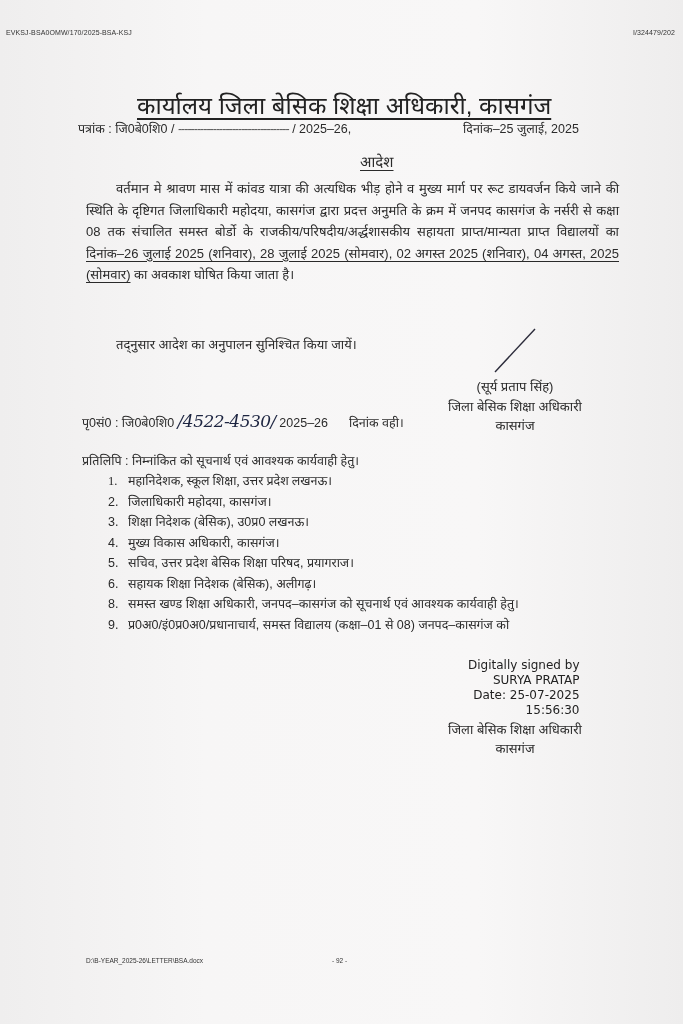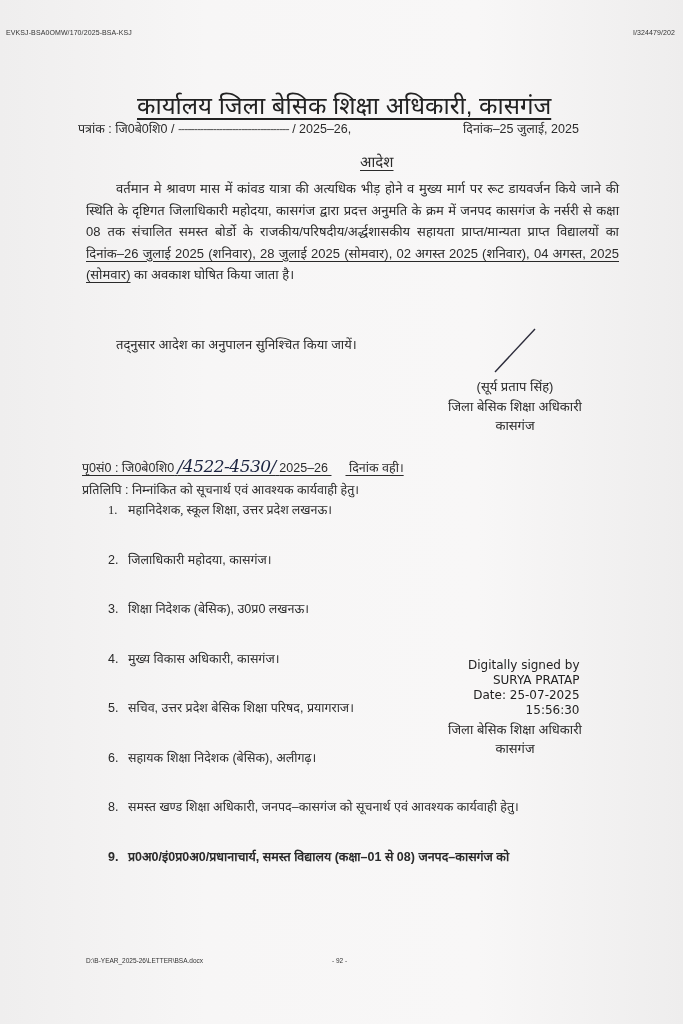--- a/index.html
+++ b/index.html
@@ -13,21 +13,21 @@
   .page { position:absolute; left:0; top:0; width:683px; height:1024px;
     background: linear-gradient(90deg, #efeeee 0%, #f7f6f6 30%, #f8f7f7 70%, #eeeded 100%); }
   .abs { position:absolute; white-space:nowrap; }
   .hdr-small { font-size:7px; color:#333; letter-spacing:0.1px; }
   .title { font-size:24px; color:#222; text-decoration:underline; text-underline-offset:4px; text-decoration-thickness:1.5px; }
   .ref { font-size:12.5px; color:#2b2b2b; }
   .aadesh { font-size:15px; color:#2b2b2b; text-decoration:underline; text-underline-offset:3px; }
   .para { font-size:13px; color:#2a2a2a; line-height:21.5px; white-space:normal; }
   .u { text-decoration:underline; text-underline-offset:3px; }
   .sig { font-size:13px; color:#2a2a2a; text-align:center; }
-  .list-item { font-size:12.5px; color:#2a2a2a;margin-top:29px; }
+  .list-item { font-size:12.5px; color:#2a2a2a; }
   .num { display:inline-block; width:20px; }
   .digi { font-size:12px; color:#222; line-height:15px; font-family:"DejaVu Sans", sans-serif; }
   .handwritten { font-family:"DejaVu Serif", serif; font-style:italic; font-size:17px; color:#1c2440; letter-spacing:-0.5px; }
   .footer { font-size:6.5px; color:#333; }
 </style>
 </head>
 <body>
 
 <div class="page">
 
@@ -54,39 +54,39 @@
   <svg class="abs" style="left:490px; top:326px;" width="50" height="50">
     <line x1="45" y1="3" x2="5" y2="46" stroke="#2b2b3a" stroke-width="1.4"></line>
   </svg>
 
   <div class="abs sig" style="left:430px; top:377px; width:170px;">
     <div style="line-height:20px;">(सूर्य प्रताप सिंह)</div>
     <div style="line-height:20px;">जिला बेसिक शिक्षा अधिकारी</div>
     <div style="line-height:18px;">कासगंज</div>
   </div>
 
-  <div class="abs ref" style="left:82px; top:456px; text-decoration:underline; text-underline-offset:3px;">
+  <div class="abs ref" style="left:82px; top:411px; text-underline-offset:3px;">
     <span>पृ0सं0 : जि0बे0शि0</span>
     <span class="handwritten">/4522-4530/</span>
     <span>2025–26</span>
     <span style="display:inline-block; width:14px;"></span>
     <span>दिनांक वही।</span>
   </div>
 
   <div class="abs list-item" style="left:82px; top:452px;">प्रतिलिपि : निम्नांकित को सूचनार्थ एवं आवश्यक कार्यवाही हेतु।</div>
 
   <div class="abs" style="left:108px; top:472px;">
     <div class="list-item" style="height:20.5px;font-family:Liberation Serif, serif;"><span class="num">1.</span><span>महानिदेशक, स्कूल शिक्षा, उत्तर प्रदेश लखनऊ।</span></div>
     <div class="list-item" style="height:20.5px;"><span class="num">2.</span><span>जिलाधिकारी महोदया, कासगंज।</span></div>
     <div class="list-item" style="height:20.5px;"><span class="num">3.</span><span>शिक्षा निदेशक (बेसिक), उ0प्र0 लखनऊ।</span></div>
     <div class="list-item" style="height:20.5px;"><span class="num">4.</span><span>मुख्य विकास अधिकारी, कासगंज।</span></div>
     <div class="list-item" style="height:20.5px;"><span class="num">5.</span><span>सचिव, उत्तर प्रदेश बेसिक शिक्षा परिषद, प्रयागराज।</span></div>
     <div class="list-item" style="height:20.5px;"><span class="num">6.</span><span>सहायक शिक्षा निदेशक (बेसिक), अलीगढ़।</span></div>
     <div class="list-item" style="height:20.5px;"><span class="num">8.</span><span>समस्त खण्ड शिक्षा अधिकारी, जनपद–कासगंज को सूचनार्थ एवं आवश्यक कार्यवाही हेतु।</span></div>
-    <div class="list-item" style="height:17px;font-weight:bold;"><span class="num">9.</span><span>प्र0अ0/इं0प्र0अ0/प्रधानाचार्य, समस्त विद्यालय (कक्षा–01 से 08) जनपद–कासगंज को</span></div>
+    <div class="list-item" style="height:17px;"><span class="num">9.</span><span>प्र0अ0/इं0प्र0अ0/प्रधानाचार्य, समस्त विद्यालय (कक्षा–01 से 08) जनपद–कासगंज को</span></div>
   </div>
 
   <div class="abs digi" style="left:468px; top:658px;text-align:right;">
     <div>Digitally signed by</div>
     <div>SURYA PRATAP</div>
     <div>Date: 25-07-2025</div>
     <div>15:56:30</div>
   </div>
   <div class="abs sig" style="left:420px; top:720px; width:190px;">
     <div style="line-height:20px;">जिला बेसिक शिक्षा अधिकारी</div>

